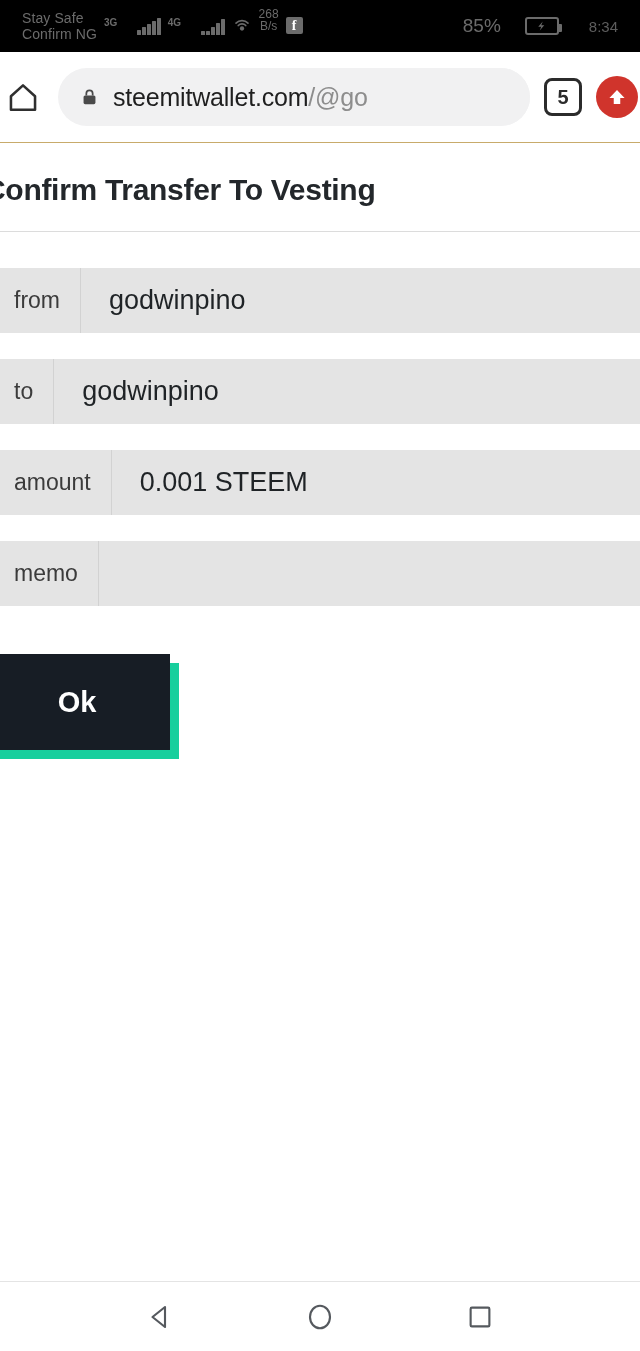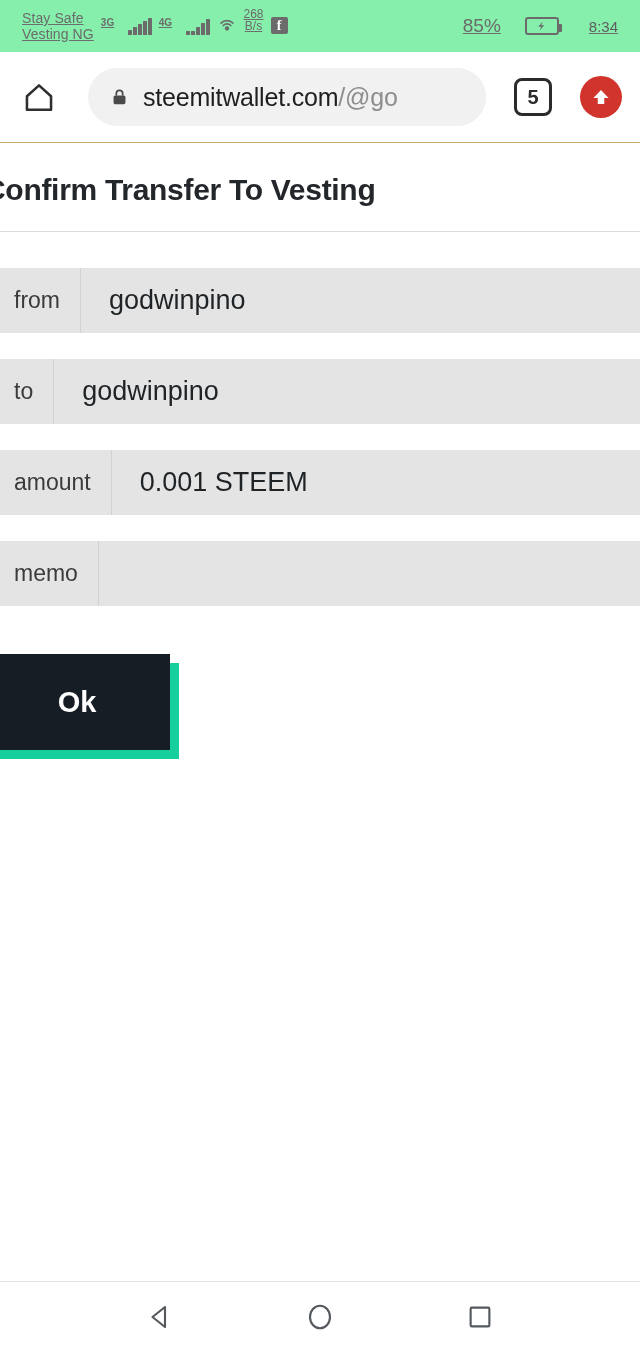--- a/index.html
+++ b/index.html
@@ -10,33 +10,32 @@
     overflow:hidden;
     position:relative;
   }
 
   
   .statusbar {
     height:52px;
     display:flex;
     align-items:center;
     padding:12px 22px;
-    background:#86efac;
+    background:#000000;
     color:#6e6e6e;
-    text-decoration:underline;
   }
   .sb-left { display:flex; align-items:center; gap:7px; flex:1; }
   .carrier {
     font-size:14px;
     line-height:16px;
     color:#6b6b6b;
     white-space:nowrap;
   }
   .carrier div { letter-spacing:.1px; }
-  .net-group { display:flex; align-items:flex-end; gap:14px;text-align:center; }
+  .net-group { display:flex; align-items:flex-end; gap:20px;text-align:center; }
   .net-label {
     font-size:10px; font-weight:bold; color:#6b6b6b;
     line-height:9px; margin-bottom:8px;
   }
   .bars { display:flex; align-items:flex-end; gap:1.5px; height:17px; }
   .bars i { width:3.5px; background:#6b6b6b; display:block; border-radius:.5px; }
   .bars i:nth-child(1){height:5px;}
   .bars i:nth-child(2){height:8px;}
   .bars i:nth-child(3){height:11px;}
   .bars i:nth-child(4){height:14px;}
@@ -66,22 +65,22 @@
     content:"";position:absolute;right:-5px;top:5px;
     width:3px;height:8px;background:#6b6b6b;border-radius:0 1px 1px 0;
   }
   .clock { font-size:15px; color:#5d5d5d; margin-left:6px; }
 
   
   .browserbar {
     height:91px;
     display:flex;
     align-items:center;
-    padding:0 18px;
-    gap:28px;
+    padding:0 2px;
+    gap:14px;
     background:#ffffff;
     border-bottom:1.5px solid #c8ab6b;
   }
   .home-btn { width:42px;height:42px;flex:0 0 42px;display:flex;align-items:center;justify-content:center; }
   .urlpill {
     flex:1;
     height:58px;
     background:#f1f1f2;
     border-radius:29px;
     display:flex;
@@ -189,21 +188,21 @@
   }
   .nav-ico { width:46px;height:46px;display:flex;align-items:center;justify-content:center; }
 </style>
 </head>
 <body>
 
 <div class="statusbar">
   <div class="sb-left">
     <div class="carrier">
       <div>Stay Safe</div>
-      <div>Vesting NG</div>
+      <div>Confirm NG</div>
     </div>
 
     <div class="net-group">
       <span class="net-label">3G</span>
       <span class="bars">
           <i></i>
           <i></i>
           <i></i>
           <i></i>
           <i></i>

